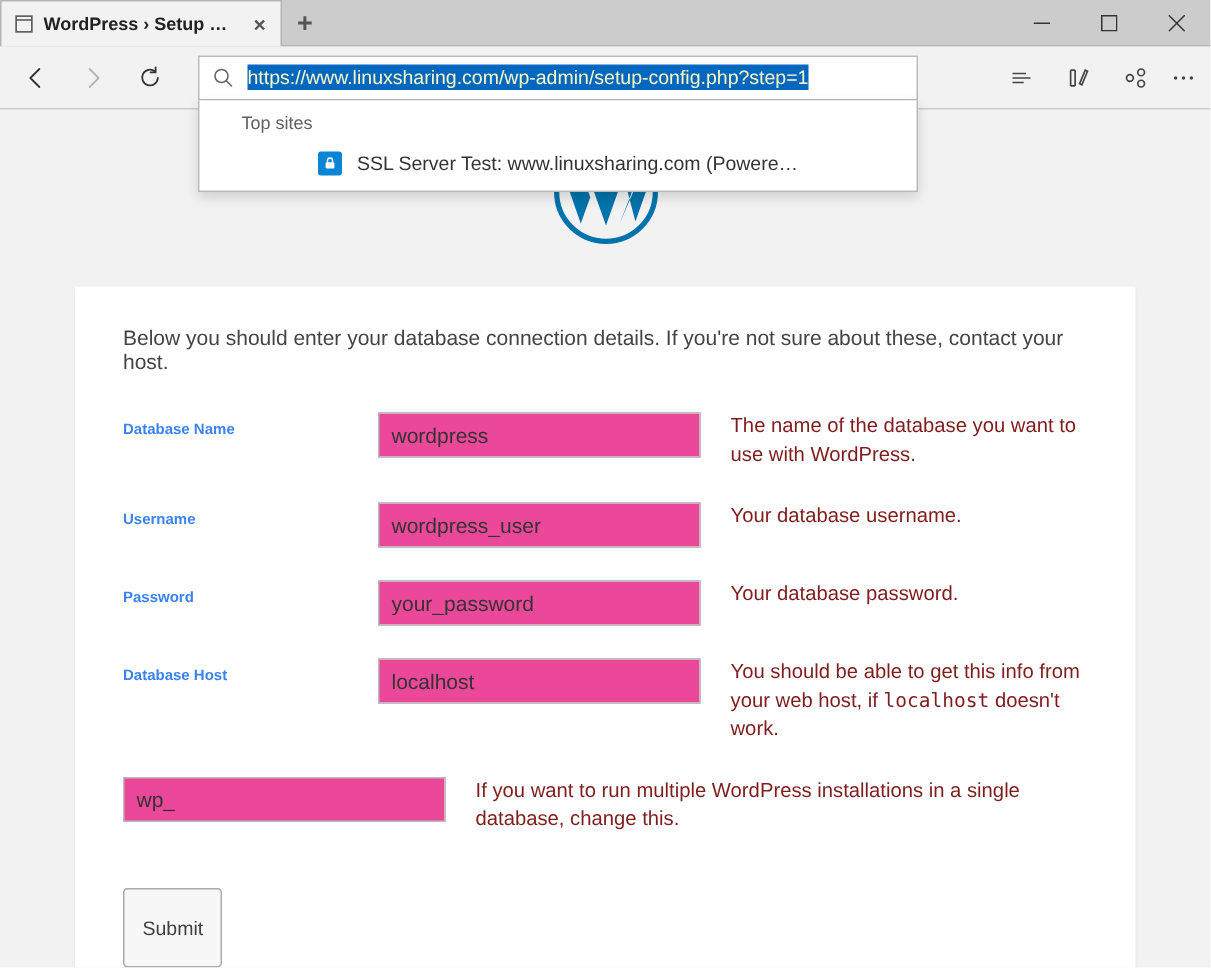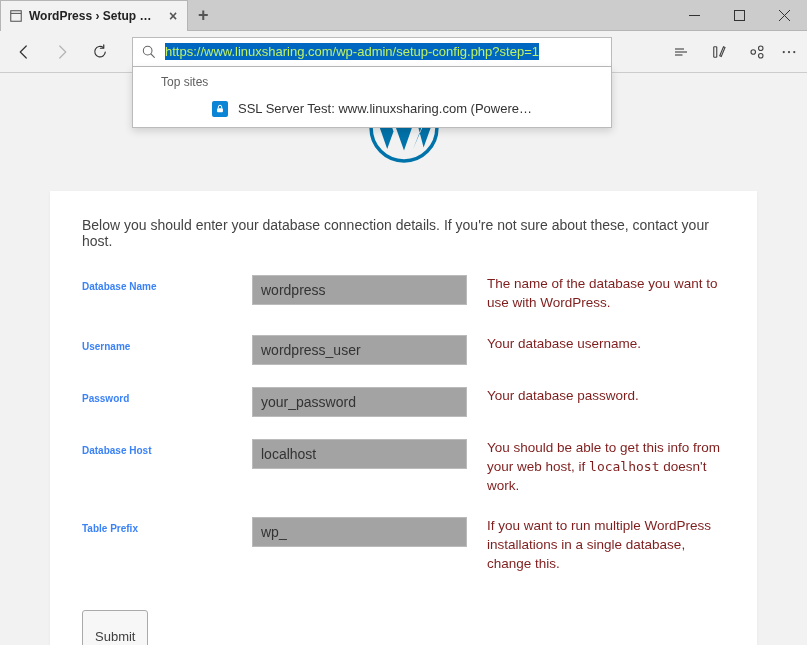--- a/index.html
+++ b/index.html
@@ -75,21 +75,21 @@
     }
     .addr-bar .search-icon { width: 16px; height: 16px; color: #666; flex-shrink: 0; }
     .addr-text {
       flex: 1;
       font-family: "Segoe UI", sans-serif;
       font-size: 13px;
       border: none;
       outline: none;
       background: transparent;
     }
-    .addr-text .selected { background: #0067c0; color: #bef264; padding: 1px 0; }
+    .addr-text .selected { background: #0067c0; color: #fef9c3; padding: 1px 0; }
     .dropdown {
       position: absolute;
       top: 30px;
       left: 0;
       right: 0;
       background: #fff;
       border: 1px solid #bbb;
       border-top: none;
       z-index: 100;
       box-shadow: 0 3px 8px rgba(0,0,0,0.15);
@@ -112,21 +112,21 @@
     .card {
       background: #fff;
       margin: 18px 50px 0;
       padding: 26px 32px 30px;
       box-shadow: 0 1px 3px rgba(0,0,0,0.05);
     }
     .intro { font-size: 14px; color: #444; margin-bottom: 26px; }
     .form-row { display: flex; align-items: flex-start; gap: 20px; margin-bottom: 22px; }
     .form-label { width: 150px; font-weight: 700; font-size: 10px; color: #3b82f6; padding-top: 6px; }
     .form-input-col { width: 215px; }
-    .form-input { width: 100%; height: 30px; border: 1px solid #bbb; padding: 12px 8px; font-size: 14px; background:#a3a3a3; color:#333; font-family: inherit; }
+    .form-input { width: 100%; height: 30px; border: 1px solid #bbb; padding: 12px 8px; font-size: 14px; background:#ec4899; color:#333; font-family: inherit; }
     .form-desc { flex: 1; font-size: 13.5px; color: #7f1d1d; line-height: 1.4; }
     .form-desc code { font-family: Consolas, monospace; font-size: 13px; }
     .submit-btn { margin-top: 14px; padding: 18px 12px; border: 1px solid #aaa; background: #f7f7f7; border-radius: 3px; font-size: 13px; color: #404040; cursor: pointer; }
   </style>
 </head>
 <body>
 
 <div class="title-bar">
   <div class="tab">
     <span class="tab-icon">
@@ -262,20 +262,19 @@
       <div class="form-desc">Your database password.</div>
     </div>
 
     <div class="form-row">
       <div class="form-label">Database Host</div>
       <div class="form-input-col"><input class="form-input" value="localhost" style=""></div>
       <div class="form-desc"><span>You should be able to get this info from your web host, if </span><code>localhost</code><span> doesn't work.</span></div>
     </div>
 
     <div class="form-row">
-      <div class="form-label">Table Prefix</div>
       <div class="form-input-col"><input class="form-input" value="wp_" style=""></div>
       <div class="form-desc">If you want to run multiple WordPress installations in a single database, change this.</div>
     </div>
 
     <button class="submit-btn">Submit</button>
   </div>
 </div>
 
 </body></html>

